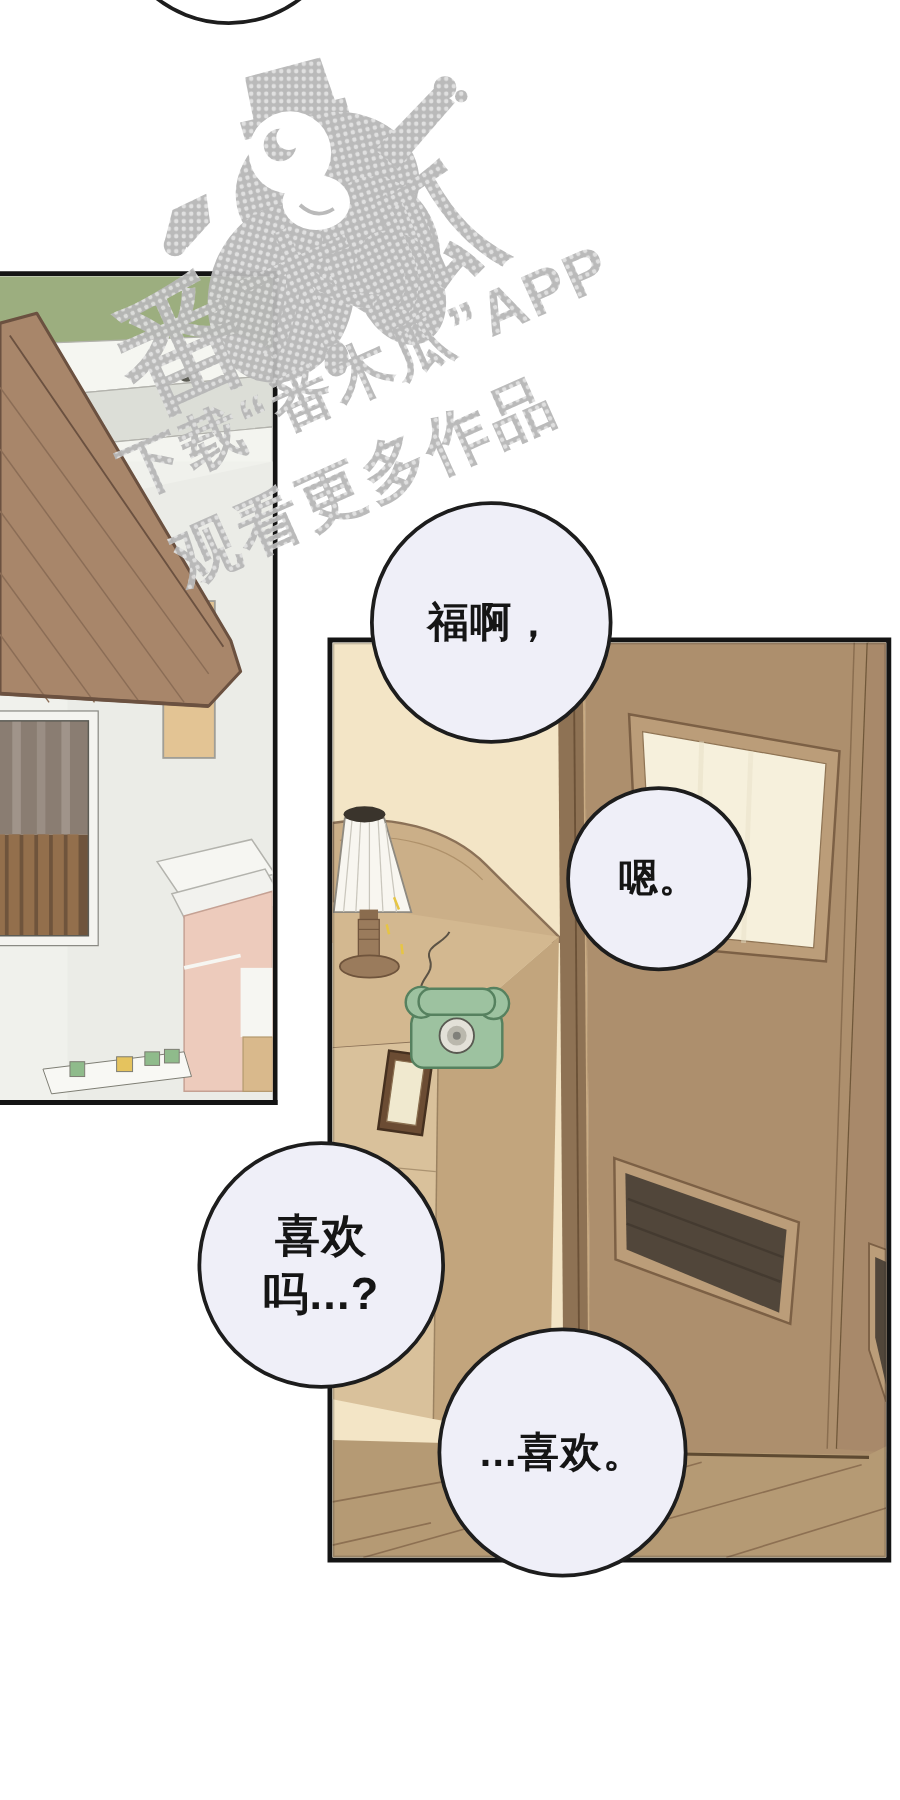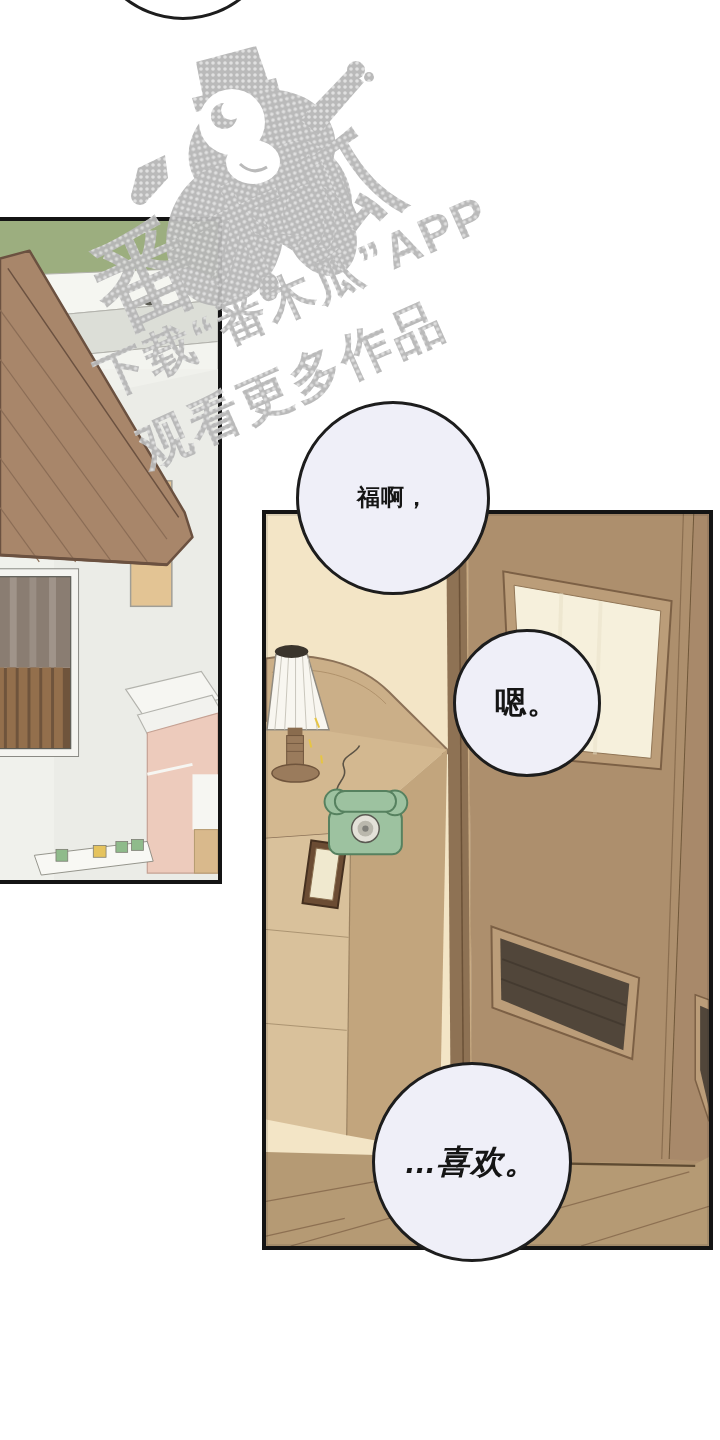--- a/index.html
+++ b/index.html
@@ -8,24 +8,24 @@
   .panel{position:absolute;box-sizing:border-box;border:4px solid #141414;background:#fff;z-index:1;}
   .panel svg{display:block;}
   .panel-left{left:0;top:217px;width:222px;height:667px;border-left:none;}
   .panel-main{left:262px;top:510px;width:451px;height:740px;}
   .arc{position:absolute;width:184px;height:184px;border-radius:50%;background:#ffffff;
        border:3px solid #1d1d1d;left:88px;top:-170px;z-index:2;}
   .watermark{position:absolute;left:0;top:0;z-index:4;pointer-events:none;}
   .bubble{position:absolute;background:#efeff8;border:3px solid #1d1d1d;border-radius:50%;
           box-sizing:border-box;display:flex;flex-direction:column;align-items:center;justify-content:center;
           text-align:center;color:#151515;font-weight:bold;z-index:6;line-height:1.28;letter-spacing:1px;}
-  .bubble-1{left:296px;top:401px;width:194px;height:194px;font-size:23px;}
+  .bubble-1{left:296px;top:401px;width:194px;height:194px;font-size:33px;}
   .bubble-2{left:453px;top:629px;width:148px;height:148px;font-size:31px;}
   .bubble-3{left:158px;top:913px;width:198px;height:198px;font-size:36px;}
-  .bubble-4{left:372px;top:1062px;width:200px;height:200px;font-size:33px;font-style:italic;}
+  .bubble-4{left:350px;top:1062px;width:200px;height:200px;font-size:33px;}
 </style>
 </head>
 <body>
 
 <div class="page">
 
   <div class="arc"></div>
 
   <div class="panel panel-left">
     <svg width="218" height="659" viewBox="0 0 222 667" preserveAspectRatio="none">
@@ -240,17 +240,21 @@
       <text transform="translate(148,468) rotate(-24)" font-size="52" font-weight="bold" style="letter-spacing:3px" fill="url(#ht)">观看更多作品</text>
     </g>
   </svg>
 
   <div class="bubble bubble-1">
     <div>福啊，</div>
   </div>
   <div class="bubble bubble-2">
     <div>嗯。</div>
   </div>
+  <div class="bubble bubble-3">
+    <div>喜欢</div>
+    <div>吗...?</div>
+  </div>
   <div class="bubble bubble-4">
     <div>...喜欢。</div>
   </div>
 
 </div>
 
 </body></html>

